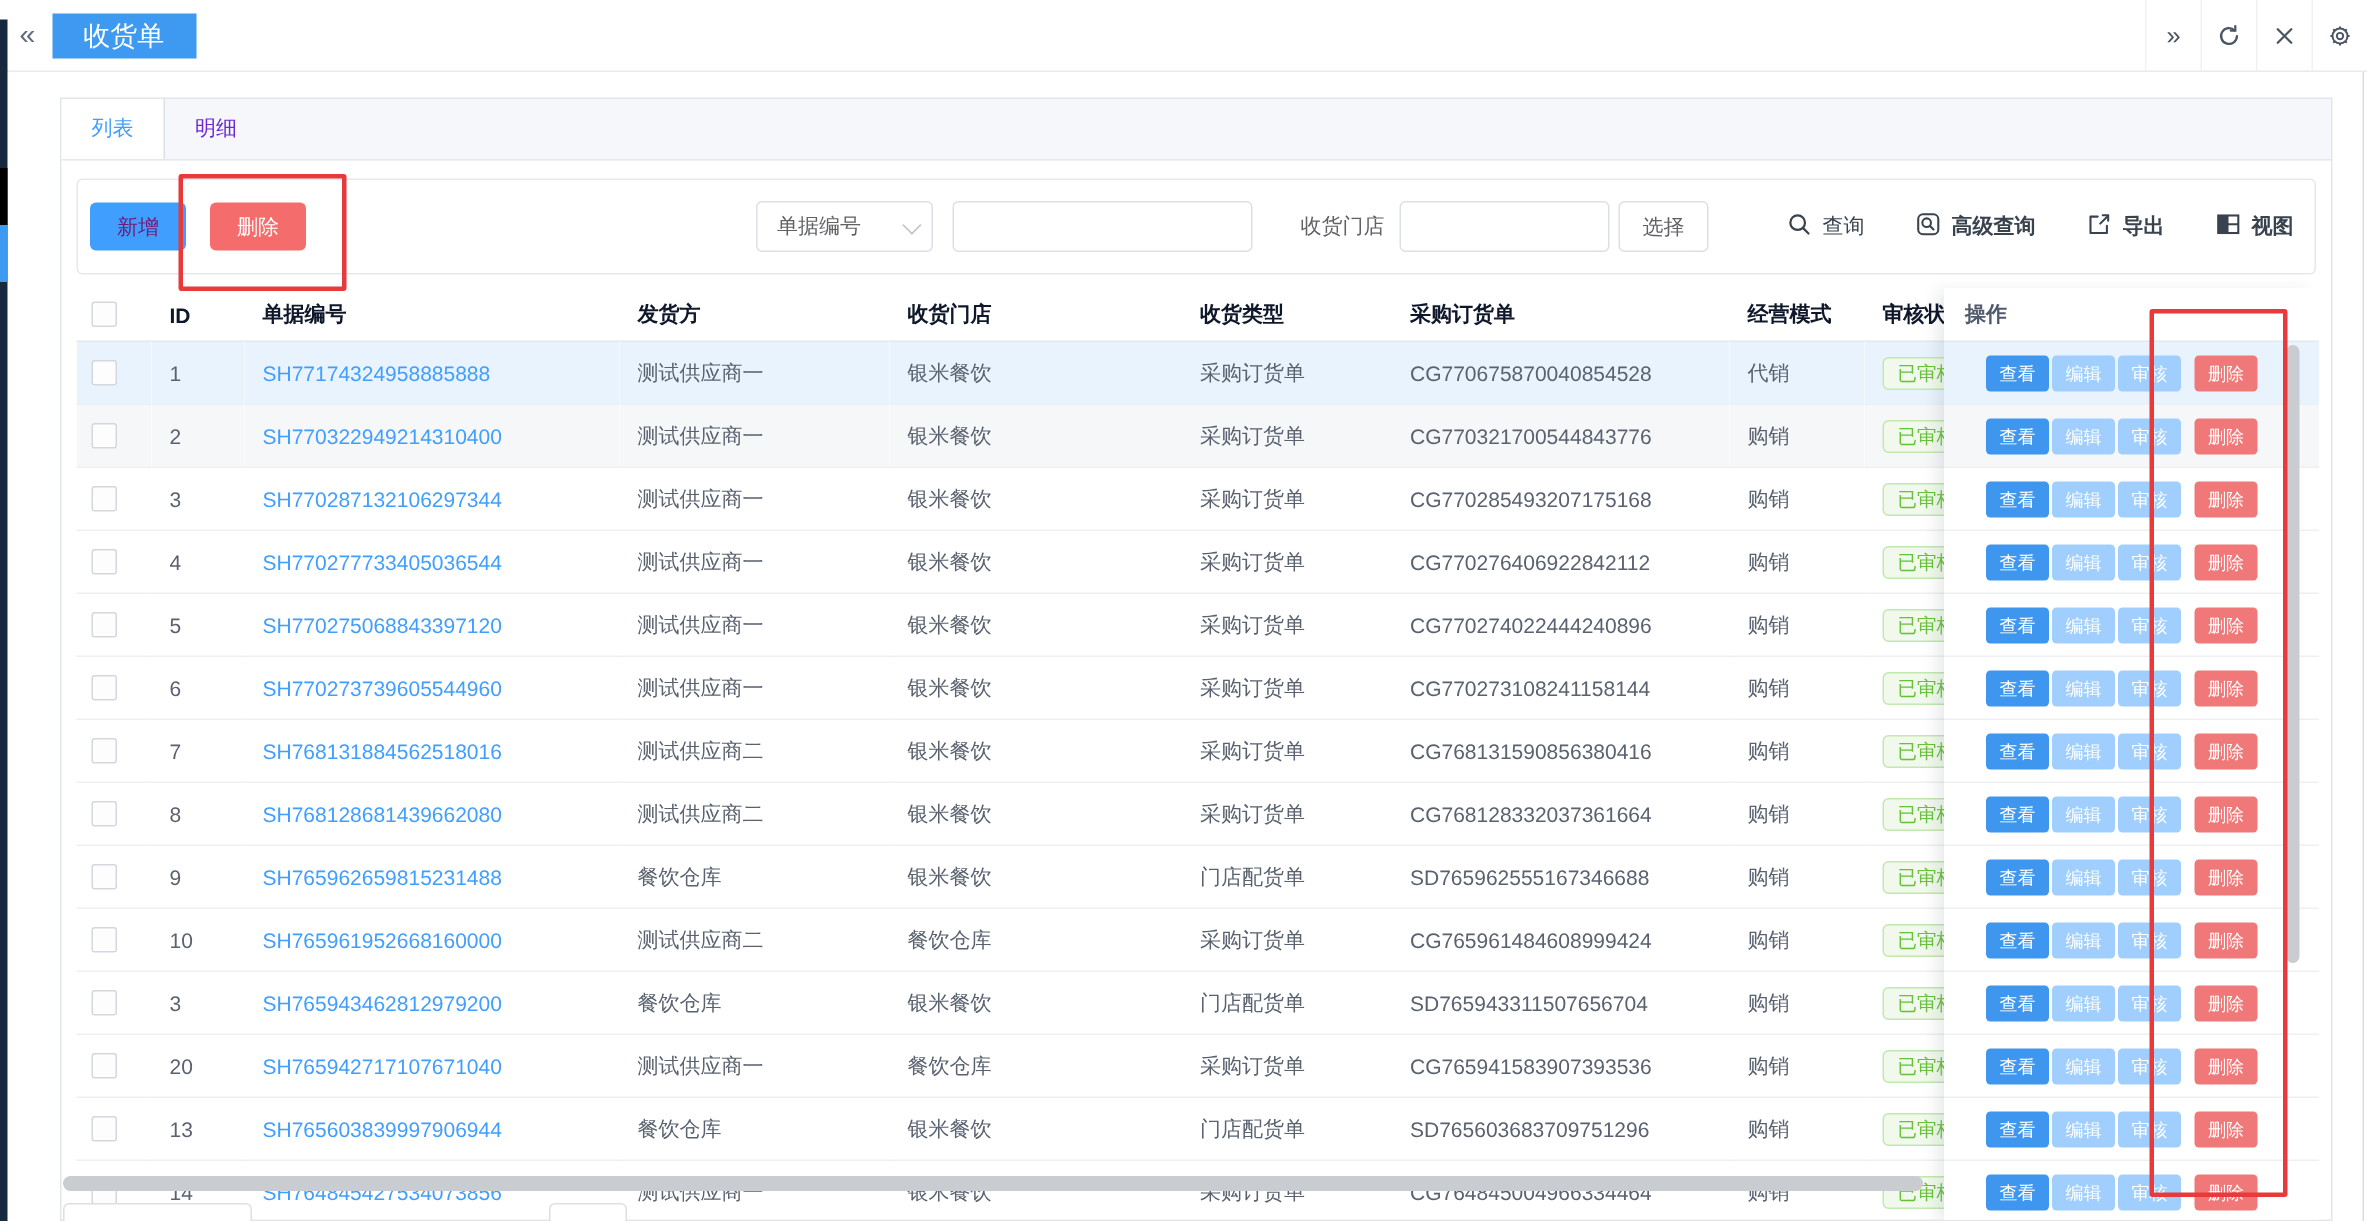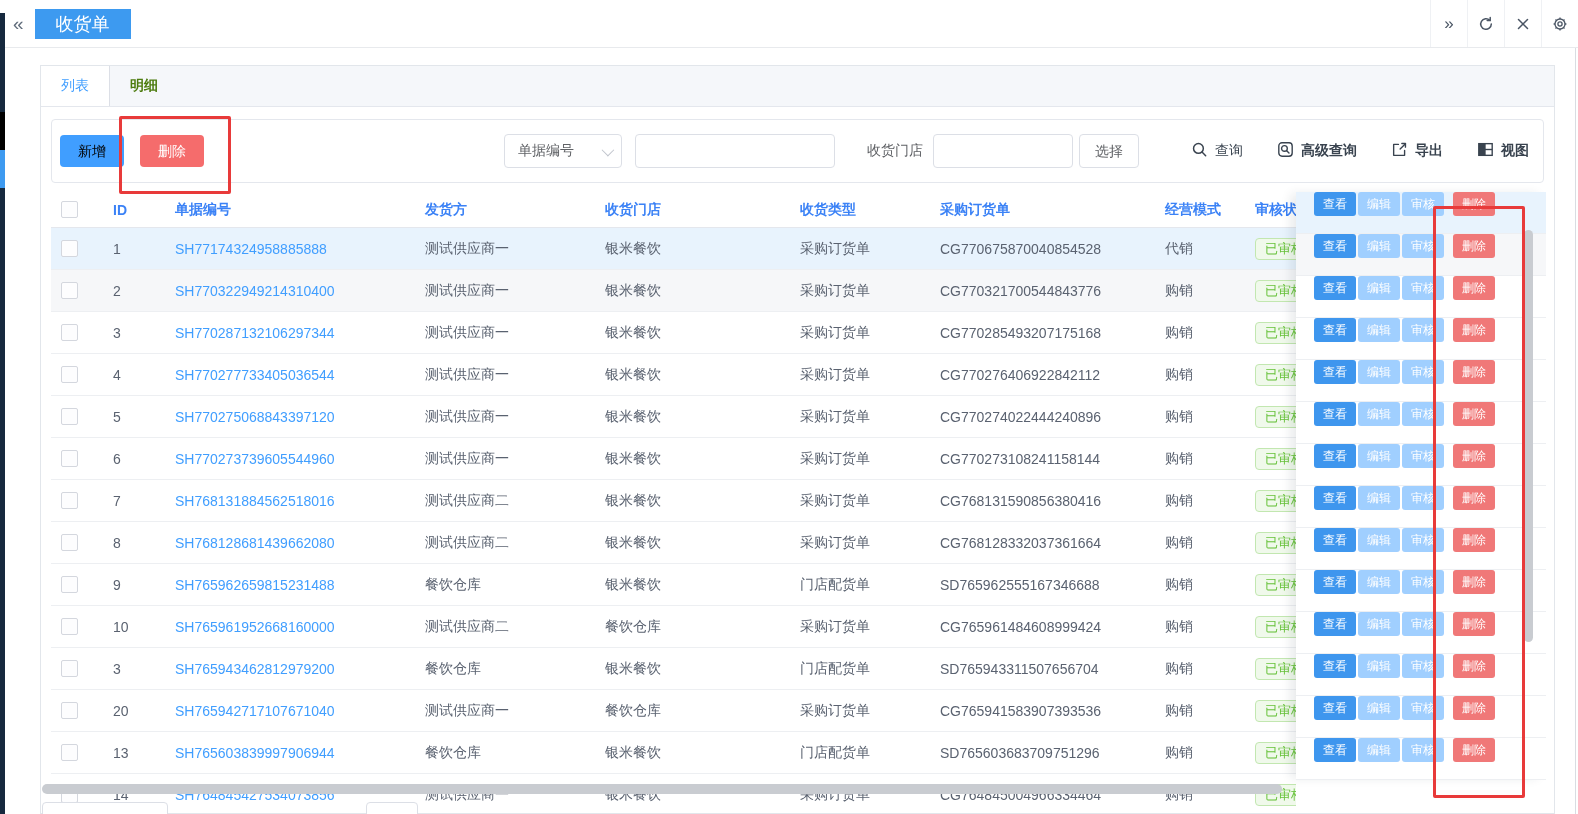--- a/index.html
+++ b/index.html
@@ -18,52 +18,52 @@
   .topbar-right{margin-left:auto;display:flex;height:47px;align-items:stretch;}
   .tb-icon{width:36px;display:flex;align-items:center;justify-content:center;border-left:1px solid #EFF1F4;color:#4A5564;cursor:pointer;font-size:17px;}
   .tb-icon svg{width:16px;height:16px;}
   
   .right-edge{position:absolute;left:1575px;top:47px;bottom:0;width:1px;background:#D9DDE2;z-index:4;}
   
   .card{position:absolute;left:40px;top:65px;width:1515px;height:749px;background:#fff;border:1px solid #E2E6EB;box-sizing:border-box;overflow:hidden;}
   .tabstrip{height:40px;background:#F5F7FA;border-bottom:1px solid #E4E7ED;display:flex;}
   .tab{height:40px;box-sizing:border-box;display:flex;align-items:center;justify-content:center;padding:0 20px;cursor:pointer;font-size:14px;}
   .tab.active{background:#fff;color:#409EFF;border-right:1px solid #DCDFE6;}
-  .tab.inactive{color:#4d7c0f;font-weight:bold;}
+  .tab.inactive{color:#6d28d9;}
   
   .toolbar{margin:12px 10px 0;height:64px;border:1px solid #E4E7ED;border-radius:4px;box-sizing:border-box;display:flex;align-items:center;padding:0 8px;}
   .btn{height:32px;line-height:32px;border-radius:4px;padding:0 18px;font-size:14px;border:none;cursor:pointer;font-family:inherit;}
-  .btn-primary{background:#409EFF;color:#000000;}
+  .btn-primary{background:#409EFF;color:#701a75;}
   .btn-danger{background:#F56C6C;color:#fff;margin-left:16px;}
   .sel{margin-left:300px;width:118px;height:34px;border:1px solid #DCDFE6;border-radius:4px;box-sizing:border-box;display:flex;align-items:center;padding:0 10px 0 13px;color:#606266;cursor:pointer;background:#fff;}
   .sel .sel-val{flex:1;font-size:14px;}
   .chev{width:8px;height:8px;border-right:1.4px solid #C0C4CC;border-bottom:1.4px solid #C0C4CC;transform:rotate(45deg) translateY(-2px);}
   .tb-input{height:34px;border:1px solid #DCDFE6;border-radius:4px;box-sizing:border-box;padding:0 10px;font-size:14px;color:#606266;outline:none;background:#fff;}
   .inp-doc{margin-left:13px;width:200px;}
   .store-label{margin-left:32px;color:#606266;white-space:nowrap;}
   .inp-store{margin-left:10px;width:140px;}
   .btn-plain{margin-left:6px;height:34px;line-height:32px;background:#fff;border:1px solid #DCDFE6;color:#606266;border-radius:4px;padding:0 15px;font-size:14px;cursor:pointer;font-family:inherit;}
   .txt-btn{display:flex;align-items:center;gap:7px;color:#39434F;cursor:pointer;white-space:nowrap;font-size:14px;}
   .txt-btn svg{width:17px;height:17px;}
   .m54{margin-left:52px;} .m33{margin-left:34px;font-weight:bold;}
   
   .table-area{position:relative;margin:9px 10px 0;width:1495px;}
   table.grid{border-collapse:collapse;table-layout:fixed;width:1245px;}
-  .grid th{height:35px;border-bottom:1px solid #E4E7ED;text-align:left;padding:0 0 0 12px;font-size:14px;color:#3b82f6;font-weight:600;white-space:nowrap;overflow:hidden;}
+  .grid th{height:35px;border-bottom:1px solid #E4E7ED;text-align:left;padding:0 0 0 12px;font-size:14px;color:#0f172a;font-weight:600;white-space:nowrap;overflow:hidden;}
   .grid td{height:41px;border-bottom:1px solid #EDEFF2;padding:0 0 0 12px;font-size:14px;color:#5A6270;white-space:nowrap;overflow:hidden;}
   .grid th.c-sel,.grid td.c-sel{padding-left:10px;}
   tr.r-hl td{background:#E8F3FD;}
   tr.r-alt td{background:#F6F7F9;}
   .cb{width:15px;height:15px;border:1px solid #D4D7DE;border-radius:2px;background:#FDFDFE;cursor:pointer;}
   a.link{color:#409EFF;text-decoration:none;cursor:pointer;}
   .badge{display:inline-block;height:22px;line-height:20px;box-sizing:border-box;padding:0 9px;background:#F0F9EB;border:1px solid #C2E7B0;color:#67C23A;border-radius:4px;font-size:13px;}
   
   .fixed-col{position:absolute;left:1245px;top:0;width:250px;background:#fff;box-shadow:-7px 0 10px -2px rgba(31,45,61,.10);z-index:2;}
   .fixed-head{height:35px;border-bottom:1px solid #E4E7ED;display:flex;align-items:center;padding-left:14px;font-weight:600;color:#515A6E;background:#fff;}
-  .fcell{height:41px;border-bottom:1px solid #EDEFF2;display:flex;align-items:flex-start;padding-left:18px;background:#fff;}
+  .fcell{height:41px;border-bottom:1px solid #EDEFF2;display:flex;align-items:center;padding-left:28px;background:#fff;}
   .fcell.r-hl{background:#E8F3FD;} .fcell.r-alt{background:#F6F7F9;}
   .mini{height:24px;line-height:24px;border:none;border-radius:3px;padding:0 9px;font-size:12px;color:#fff;cursor:pointer;font-family:inherit;}
   .mini+.mini{margin-left:2px;}
   .mini.view{background:#3E96EE;}
   .mini.edit,.mini.audit{background:#A0CFFF;}
   .mini.del{background:#F07878;margin-left:9px;}
   
   .hscroll{position:absolute;left:42px;top:784px;width:1240px;height:10px;border-radius:5px;background:#C9CCD1;z-index:7;cursor:pointer;}
   .vscroll{position:absolute;left:1524px;top:230px;width:9px;height:412px;border-radius:5px;background:#C9CCD1;z-index:7;cursor:pointer;}
   
@@ -387,20 +387,21 @@
     <td>银米餐饮</td>
     <td>采购订货单</td>
     <td>CG764845004966334464</td>
     <td>购销</td>
     <td><span class="badge">已审核</span></td>
   </tr>
 </tbody>
     </table>
 
     <div class="fixed-col" id="fixedcol">
+      <div class="fixed-head">操作</div>
 
   <div class="fcell r-hl">
     <button class="mini view">查看</button>
     <button class="mini edit">编辑</button>
     <button class="mini audit">审核</button>
     <button class="mini del">删除</button>
   </div>
 
   <div class="fcell r-alt">
     <button class="mini view">查看</button>

